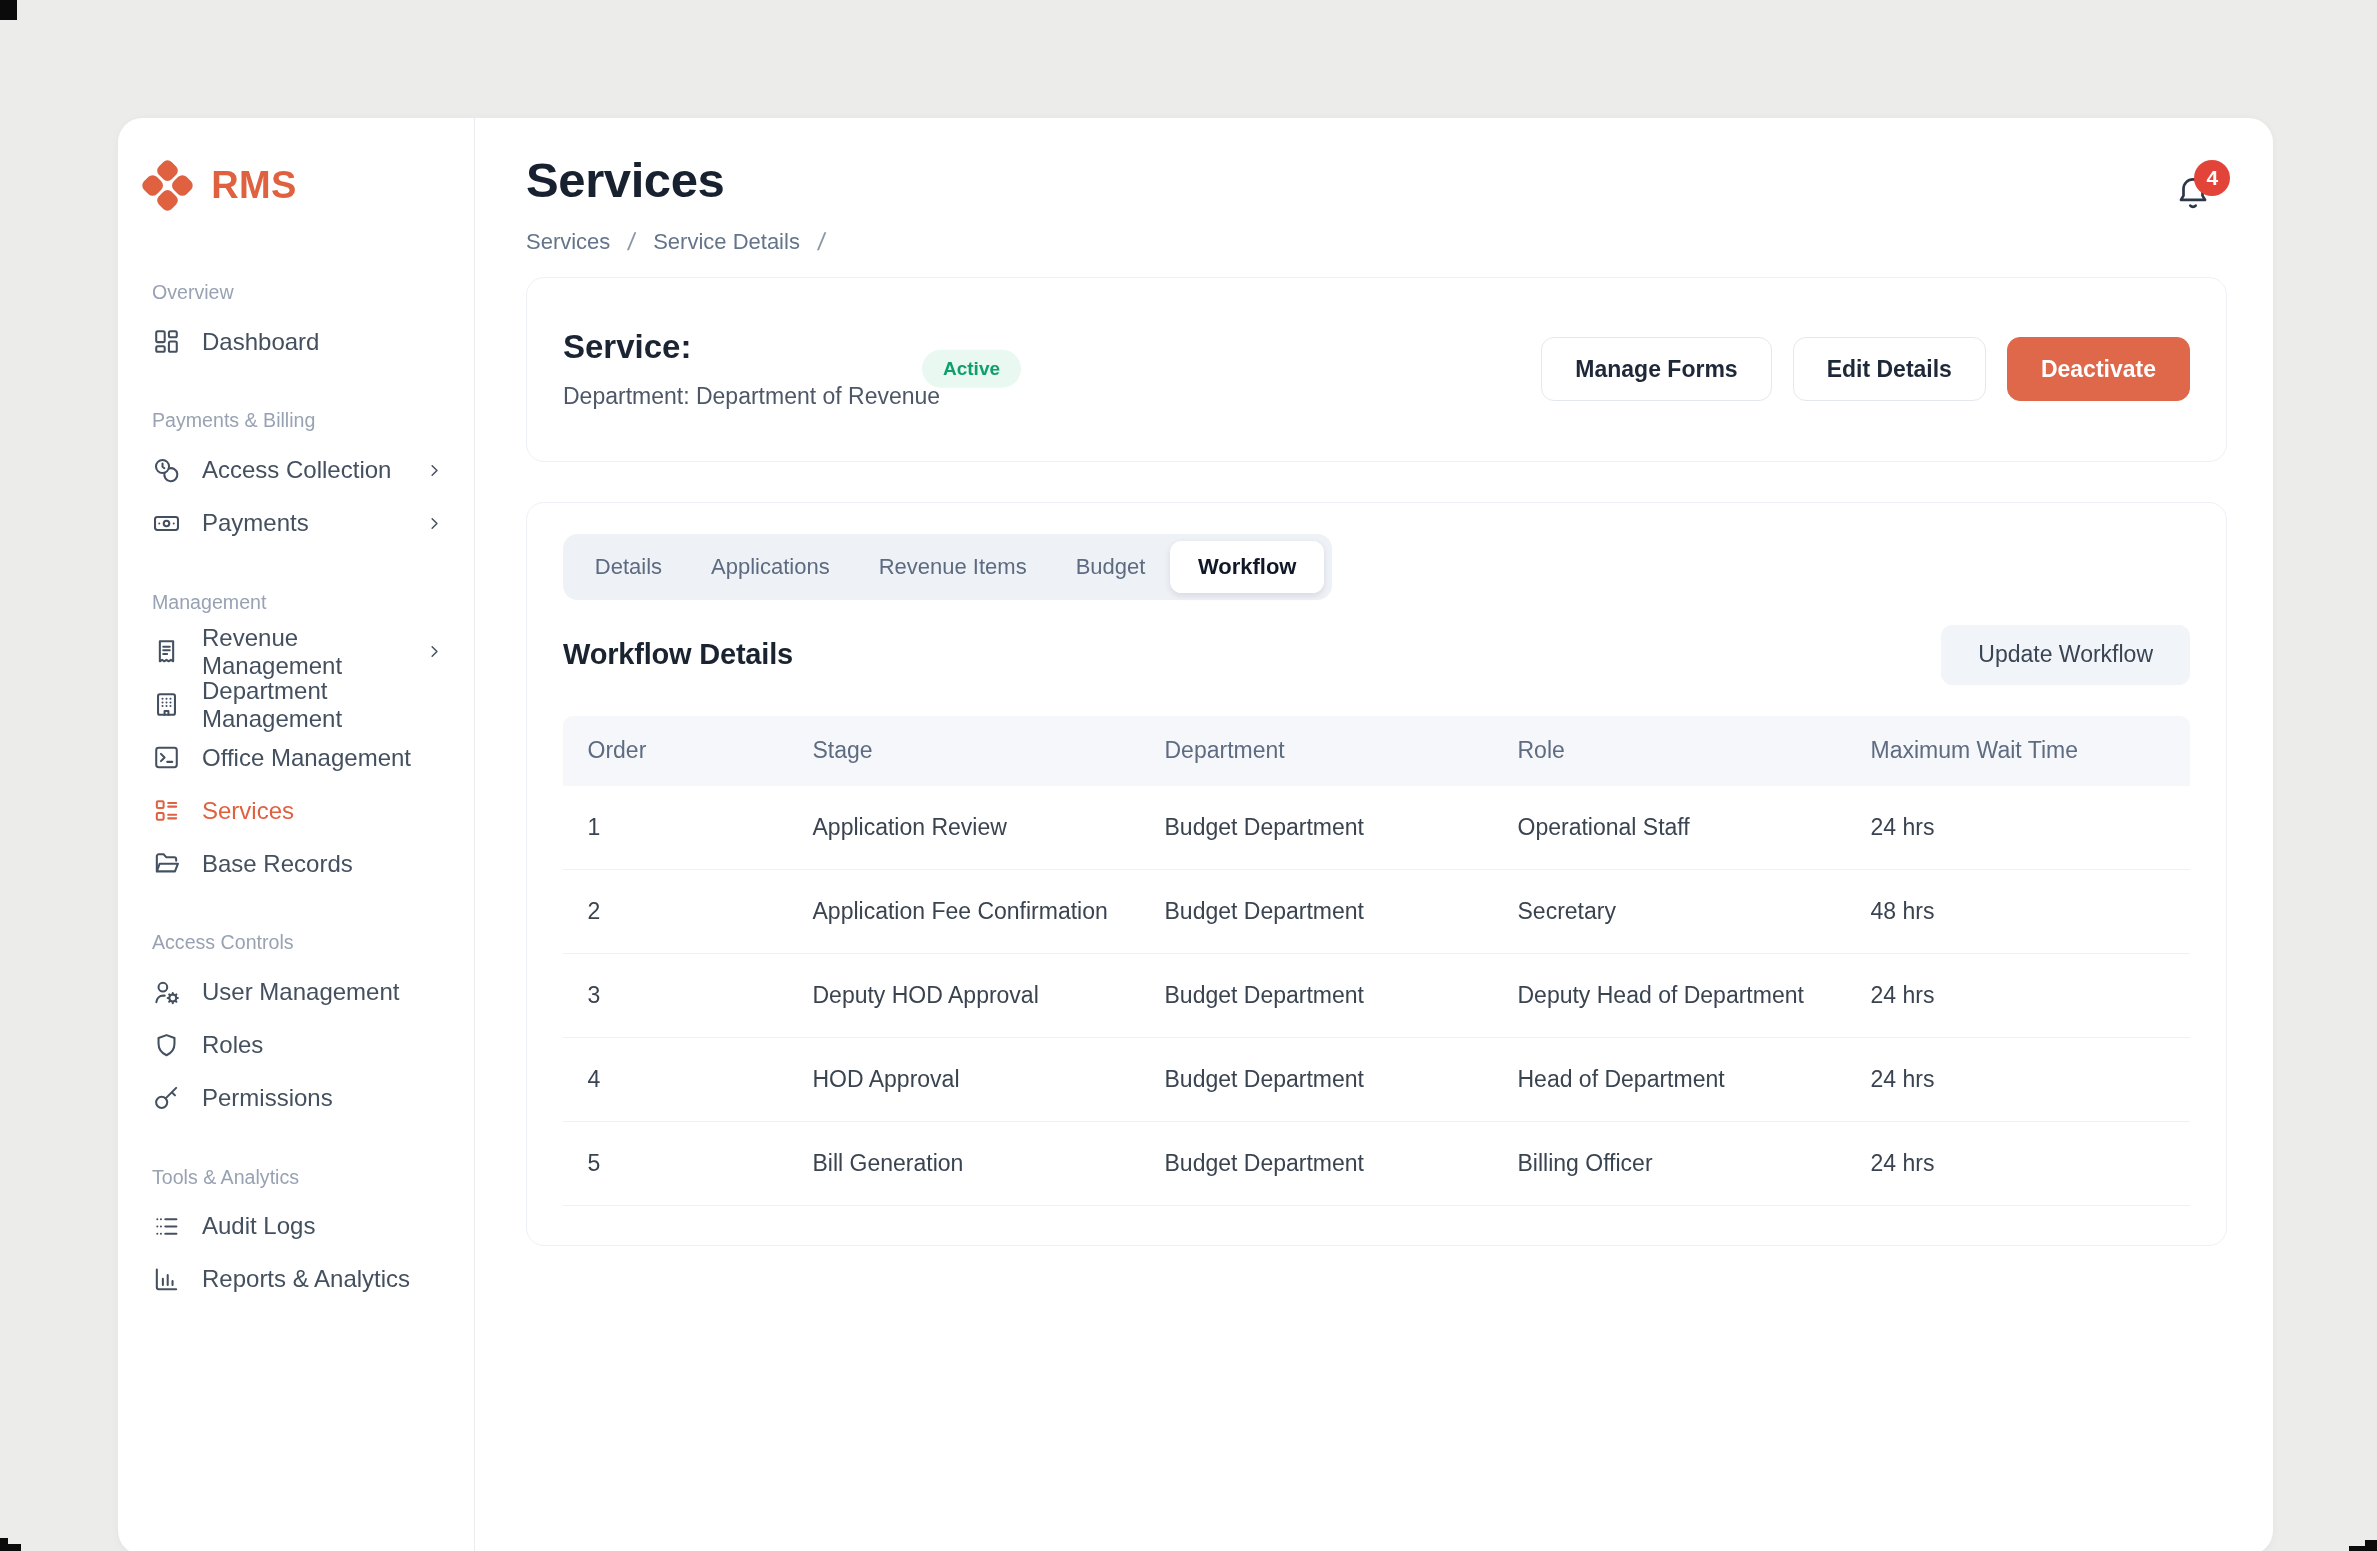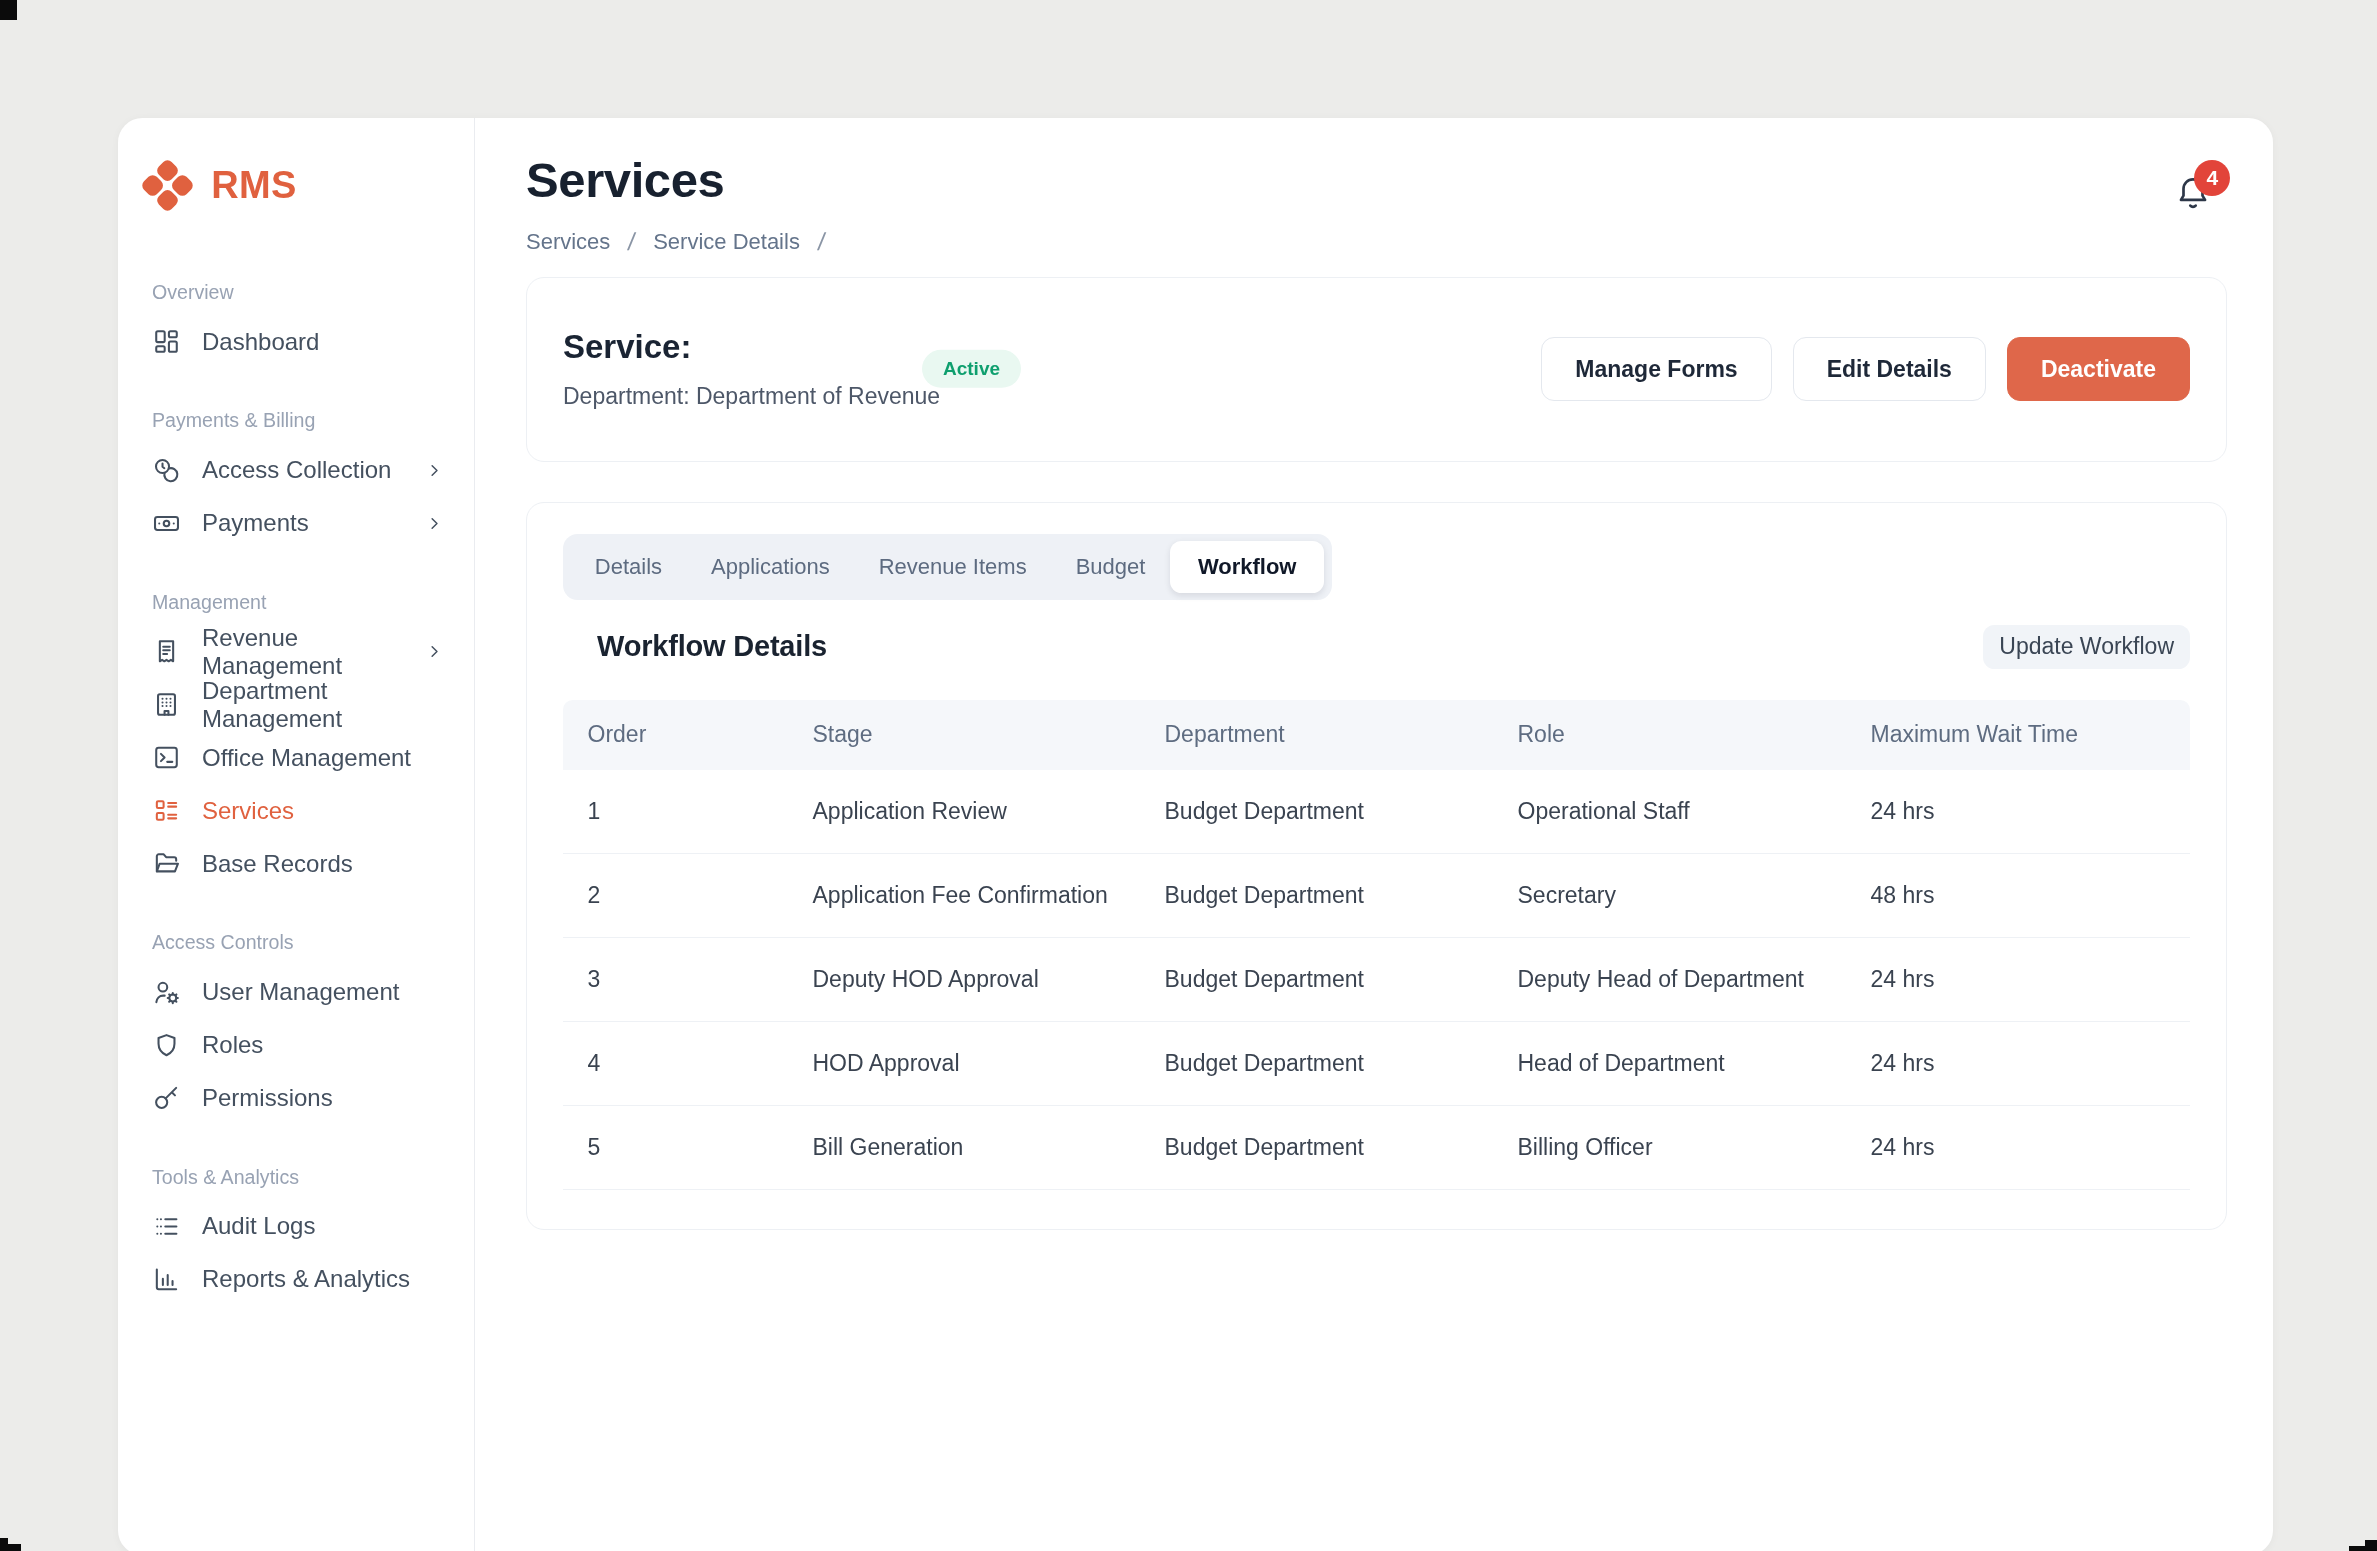--- a/index.html
+++ b/index.html
@@ -94,23 +94,23 @@
     display:inline-flex; align-items:center;
     background:#EEF1F6; border-radius:14.7px; padding:7.3px;
   }
   .tab {
     height:52px; padding:0 24.5px; border:none; background:transparent;
     font-size:22px; color:#5D6B80; border-radius:11.4px; cursor:pointer;
     font-family:inherit; display:flex; align-items:center;
   }
   .tab.active { background:#fff; color:#101828; font-weight:700; box-shadow:0 2.4px 6.5px rgba(16,24,40,.10); padding:0 28px; }
   .wf-head { display:flex; justify-content:space-between; align-items:center; margin-top:24.5px; }
-  .wf-title { font-size:29px; font-weight:700; color:#1A2330; letter-spacing:-0.2px;margin-left:34px; }
+  .wf-title { font-size:29px; font-weight:700; color:#1A2330; letter-spacing:-0.2px; }
   .update-btn {
-    height:44px; padding:0 16px; border-radius:11.4px; border:none;
+    height:60px; padding:0 37px; border-radius:11.4px; border:none;
     background:#F1F4F8; color:#3A4554; font-size:23px; font-family:inherit; cursor:pointer;
   }
   .table { margin-top:31px; }
   .t-row { display:grid; grid-template-columns:225px 352px 353px 353px 1fr; align-items:center; }
   .t-header { background:#F5F7FA; height:70px; border-radius:9.8px 9.8px 0 0; }
   .t-header .cell { font-size:23px; color:#5E6C81; font-weight:400; }
   .cell { padding-left:24.5px; font-size:23px; color:#3A4350; }
   .t-body .t-row { height:84px; border-bottom:1.6px solid #EEF1F5; }
 </style>
 </head>

